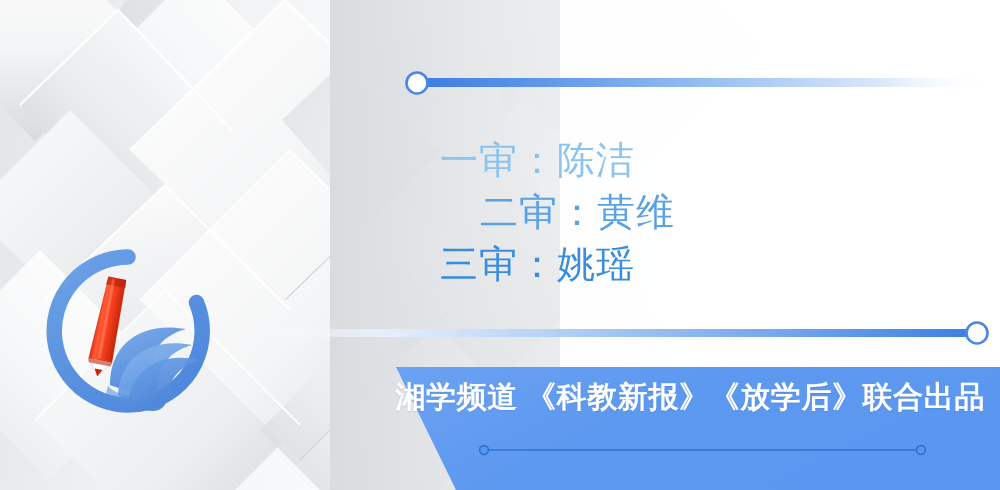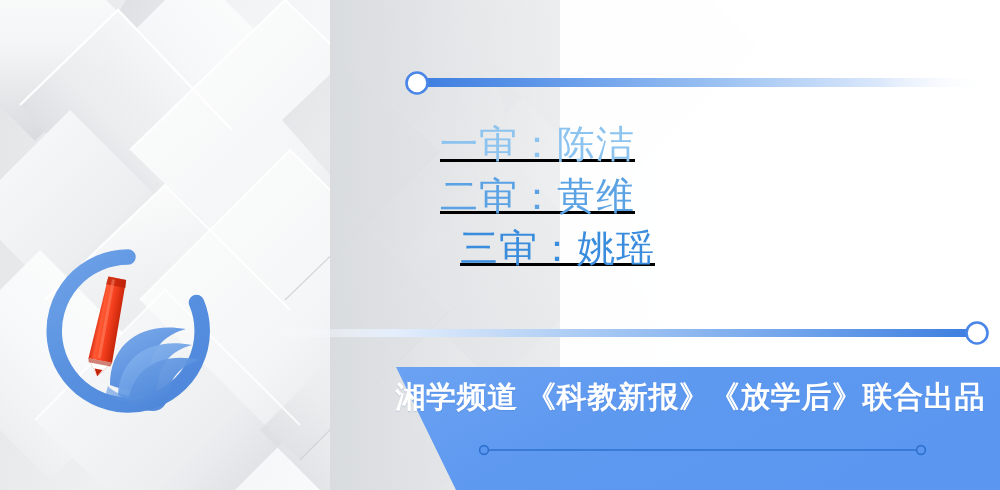--- a/index.html
+++ b/index.html
@@ -71,35 +71,34 @@
     font-size: 30px;
     letter-spacing: 0.6px;
     white-space: nowrap;
     text-shadow: 0 1px 1px rgba(40,90,160,0.18);
   }
 
   
   .credits {
     position: absolute;
     left: 440px;
-    top: 118px;
+    top: 134px;
     width: 300px;
-    text-decoration: underline;
   }
   .credit-row {
     font-family: "DejaVu Sans", "Liberation Sans", sans-serif;
     font-size: 38px;
     line-height: 52px;
     font-weight: 400;
     white-space: nowrap;
     letter-spacing: 1px;
   }
   .credit-row.r1 { color: #8cc3ef; }
-  .credit-row.r2 { color: #5aa2e4; }
-  .credit-row.r3 { color: #3a8ddd; margin-left: 20px; }
+  .credit-row.r2 { color: #5aa2e4; margin-left: 40px; }
+  .credit-row.r3 { color: #3a8ddd; }
 
   
   .logo {
     position: absolute;
     left: 40px;
     top: 243px;
     width: 176px;
     height: 176px;
   }
 </style>

